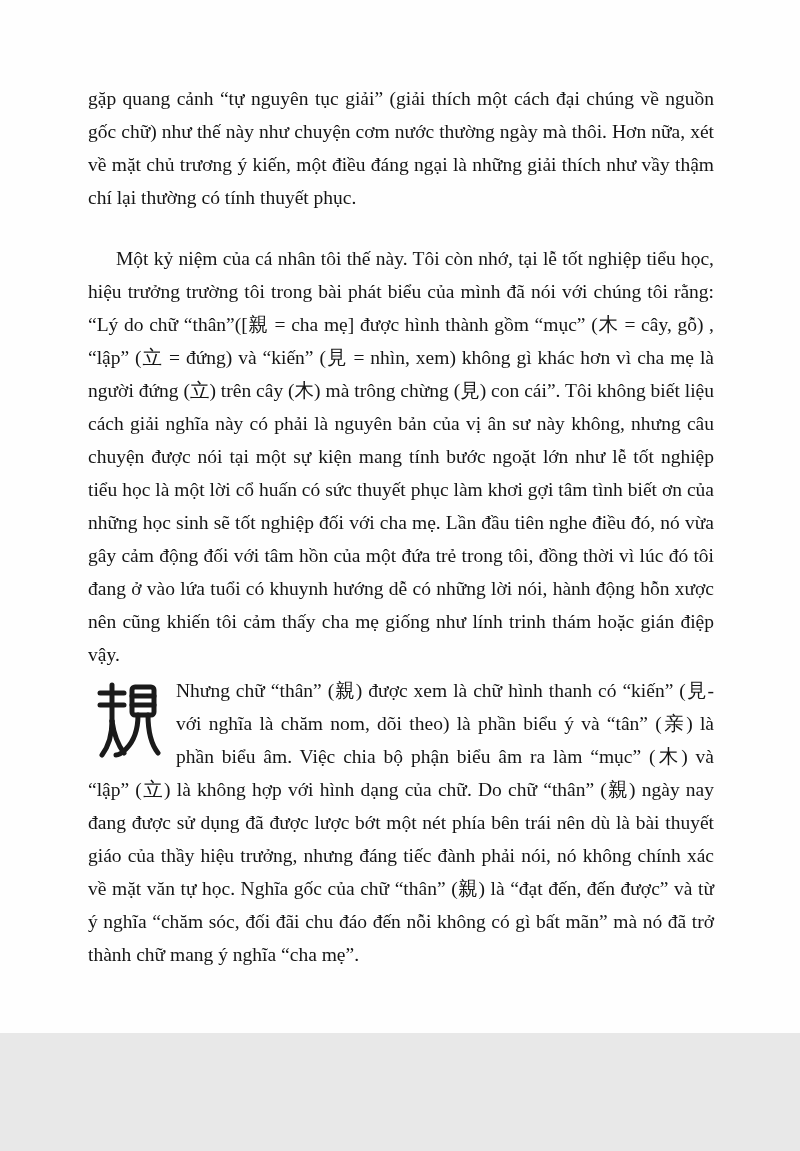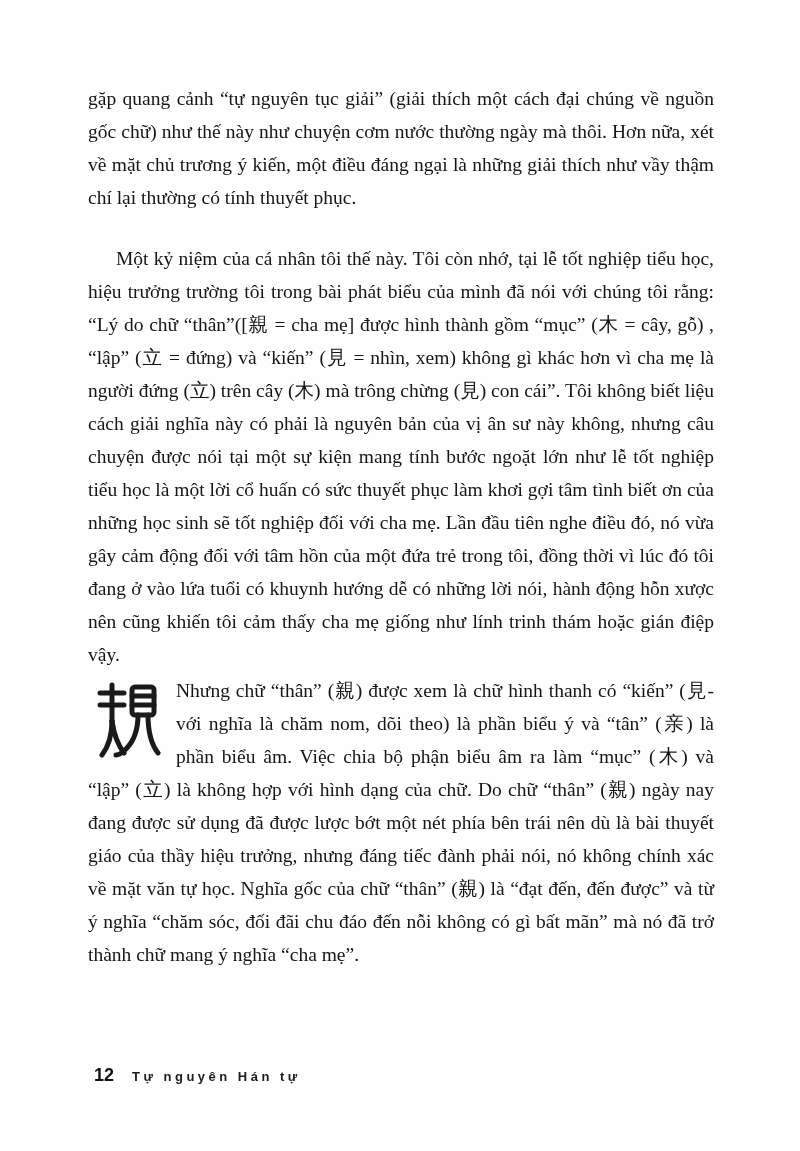--- a/index.html
+++ b/index.html
@@ -3,21 +3,21 @@
 <meta charset="utf-8">
 <style>
   html, body {
     margin: 0;
     padding: 0;
     background: #e8e8e8;
   }
   .page {
     position: relative;
     width: 800px;
-    height: 1151px;
+    height: 1033px;
     margin: 0 auto;
     background: #fefefe;
     overflow: hidden;
     font-family: "Liberation Serif", "DejaVu Serif", serif;
     color: #151515;
   }
   .content {
     position: absolute;
     left: 88px;
     top: 82px;

